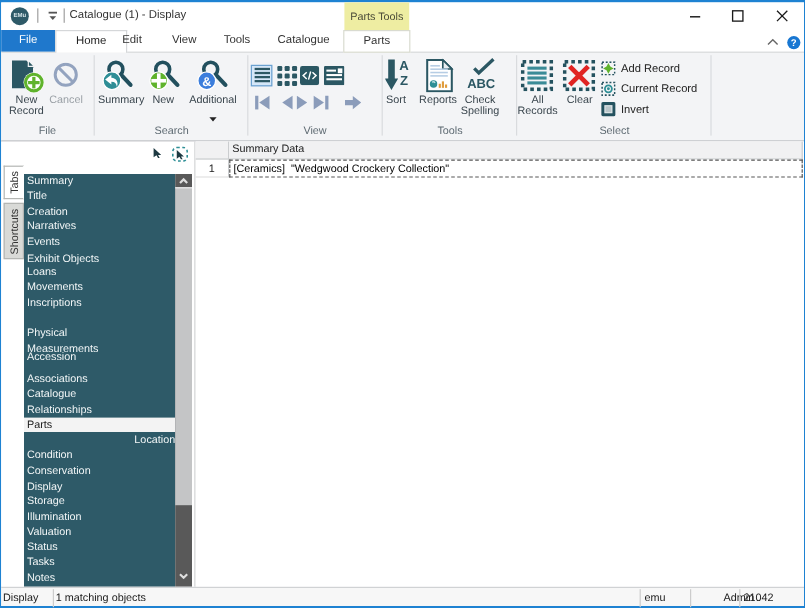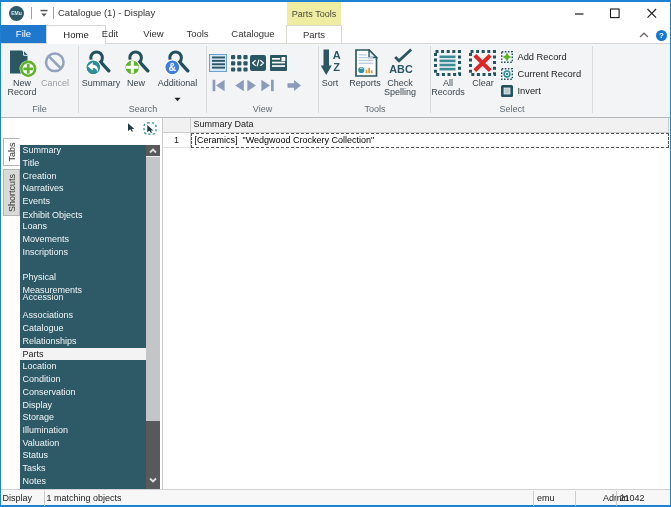--- a/index.html
+++ b/index.html
@@ -287,21 +287,21 @@
       <div class="srow" style="top:75.92px;">Loans</div>
       <div class="srow" style="top:88.64px;">Movements</div>
       <div class="srow" style="top:101.36px;">Inscriptions</div>
       <div class="srow" style="top:126.8px;">Physical</div>
       <div class="srow" style="top:139.52px;">Measurements</div>
       <div class="srow" style="top:146px;">Accession</div>
       <div class="srow" style="top:164.96px;">Associations</div>
       <div class="srow" style="top:177.68px;">Catalogue</div>
       <div class="srow" style="top:190.4px;">Relationships</div>
       <div class="srow sel" style="top:203.12px;">Parts</div>
-      <div class="srow" style="top:215.84px;">Location</div>
+      <div class="srow" style="top:215.84px;text-align:right;">Location</div>
       <div class="srow" style="top:228.56px;">Condition</div>
       <div class="srow" style="top:241.28px;">Conservation</div>
       <div class="srow" style="top:254.0px;">Display</div>
       <div class="srow" style="top:266.72px;">Storage</div>
       <div class="srow" style="top:279.44px;">Illumination</div>
       <div class="srow" style="top:292.16px;">Valuation</div>
       <div class="srow" style="top:304.88px;">Status</div>
       <div class="srow" style="top:317.6px;">Tasks</div>
       <div class="srow" style="top:330.32px;">Notes</div>
     </div>

